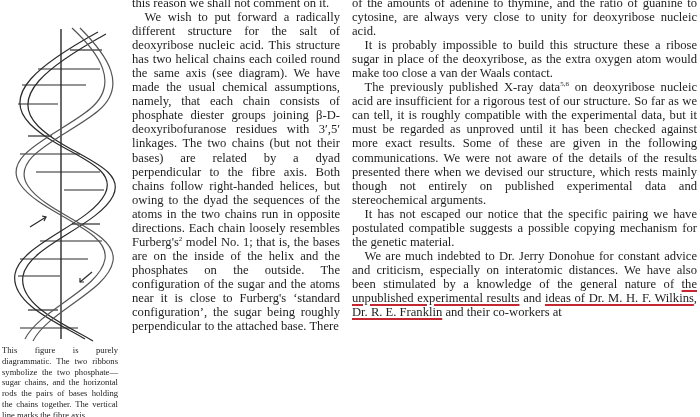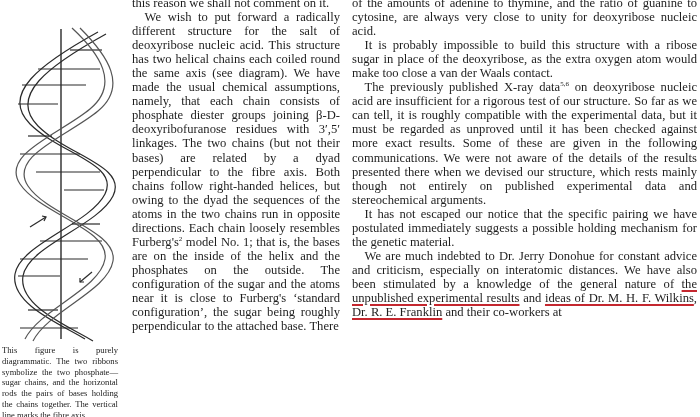--- a/index.html
+++ b/index.html
@@ -63,17 +63,17 @@
   <div class="caption">This figure is purely diagrammatic. The two ribbons symbolize the two phosphate—sugar chains, and the horizontal rods the pairs of bases holding the chains together. The vertical line marks the fibre axis</div>
 </div>
 
 <div class="col col-mid">
   <p class="noindent">this reason we shall not comment on it.</p>
   <p><span>We wish to put forward a radically different structure for the salt of deoxyribose nucleic acid. This structure has two helical chains each coiled round the same axis (see diagram). We have made the usual chemical assumptions, namely, that each chain consists of phosphate diester groups joining β-D-deoxyribofuranose residues with 3′,5′ linkages. The two chains (but not their bases) are related by a dyad perpendicular to the fibre axis. Both chains follow right-handed helices, but owing to the dyad the sequences of the atoms in the two chains run in opposite directions. Each chain loosely resembles Furberg's</span><sup>2</sup><span> model No. 1; that is, the bases are on the inside of the helix and the phosphates on the outside. The configuration of the sugar and the atoms near it is close to Furberg's ‘standard configuration’, the sugar being roughly perpendicular to the attached base. There</span></p>
 </div>
 
 <div class="col col-right">
   <p class="noindent">of the amounts of adenine to thymine, and the ratio of guanine to cytosine, are always very close to unity for deoxyribose nucleic acid.</p>
-  <p>It is probably impossible to build this structure with a ribose sugar in place of the deoxyribose, as the extra oxygen atom would make too close a van der Waals contact.</p>
+  <p>It is probably impossible to build this structure these a ribose sugar in place of the deoxyribose, as the extra oxygen atom would make too close a van der Waals contact.</p>
   <p><span>The previously published X-ray data</span><sup>5,6</sup><span> on deoxyribose nucleic acid are insufficient for a rigorous test of our structure. So far as we can tell, it is roughly compatible with the experimental data, but it must be regarded as unproved until it has been checked against more exact results. Some of these are given in the following communications. We were not aware of the details of the results presented there when we devised our structure, which rests mainly though not entirely on published experimental data and stereochemical arguments.</span></p>
-  <p>It has not escaped our notice that the specific pairing we have postulated immediately suggests a possible holding mechanism for the genetic material.</p>
+  <p>It has not escaped our notice that the specific pairing we have postulated compatible suggests a possible copying mechanism for the genetic material.</p>
   <p><span>We are much indebted to Dr. Jerry Donohue for constant advice and criticism, especially on interatomic distances. We have also been stimulated by a knowledge of the general nature of </span><span class="ul">the unpublished experimental results</span><span> and </span><span class="ul">ideas of Dr. M. H. F. Wilkins</span><span>, </span><span class="ul">Dr. R. E. Franklin</span><span> and their co-workers at</span></p>
 </div>
 
 </body></html>

